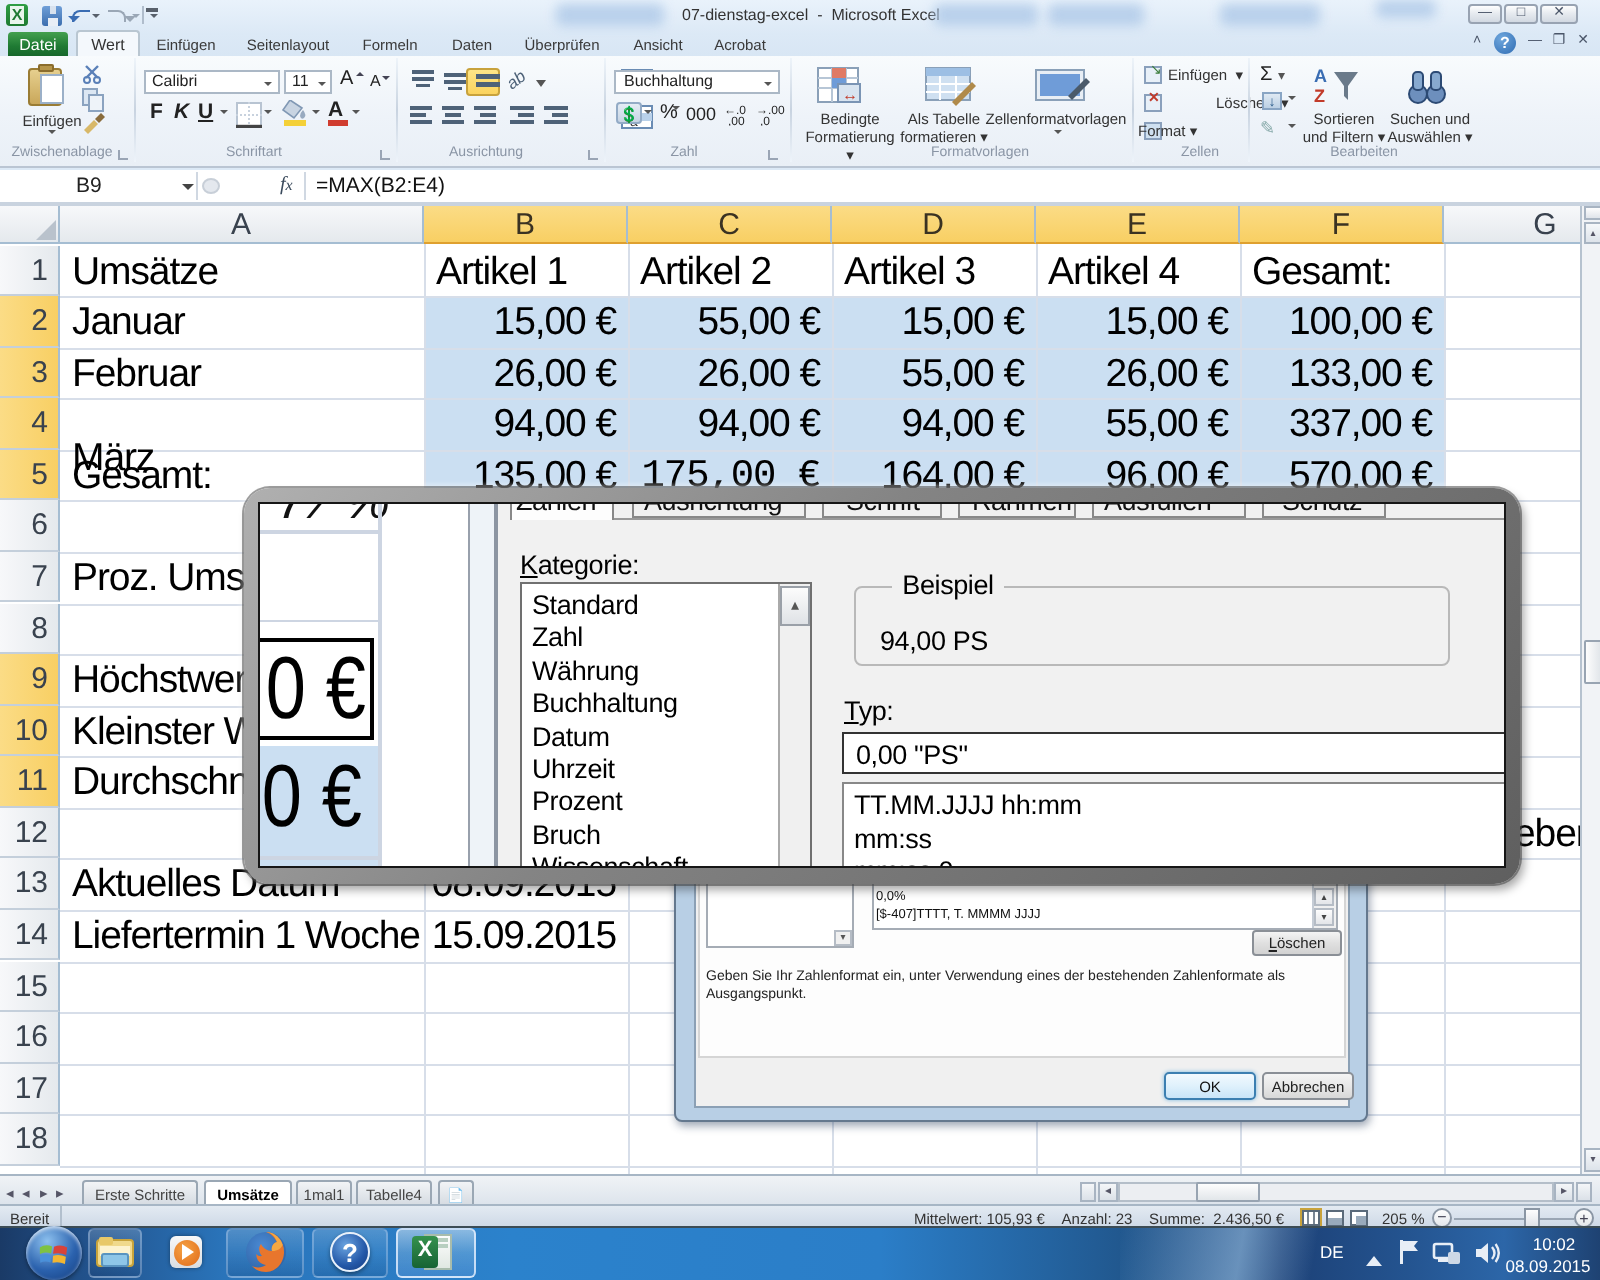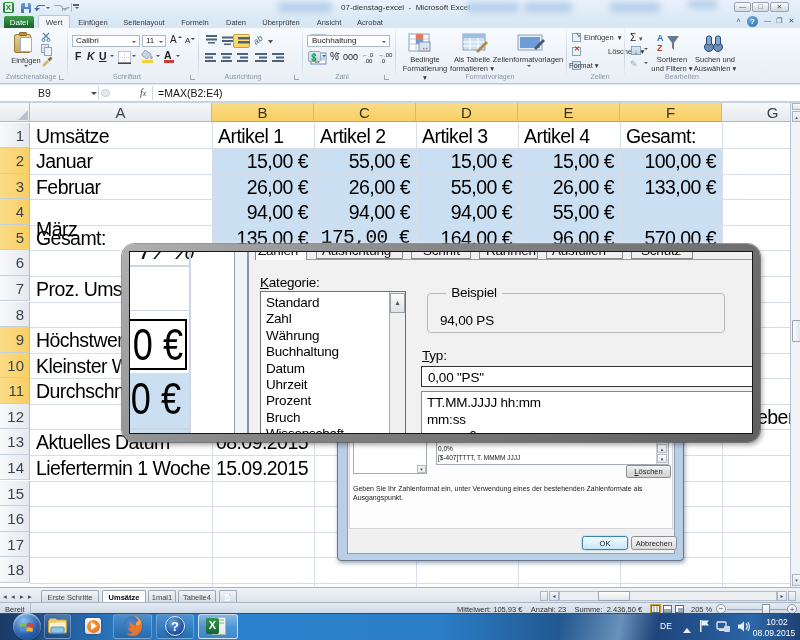--- a/index.html
+++ b/index.html
@@ -351,20 +351,21 @@
 <div class="ctext num" style="left:154px;top:70.6px;width:154px;height:26px;line-height:26px;">26,00 €</div>
 <div class="ctext num" style="left:256px;top:70.6px;width:154px;height:26px;line-height:26px;">26,00 €</div>
 <div class="ctext num" style="left:358px;top:70.6px;width:154px;height:26px;line-height:26px;">55,00 €</div>
 <div class="ctext num" style="left:460px;top:70.6px;width:154px;height:26px;line-height:26px;">26,00 €</div>
 <div class="ctext num" style="left:562px;top:70.6px;width:154px;height:26px;line-height:26px;">133,00 €</div>
 <div class="ctext" style="left:36px;top:113px;width:170px;height:26px;line-height:26px;">März</div>
 <div class="ctext num" style="left:154px;top:96.2px;width:154px;height:26px;line-height:26px;">94,00 €</div>
 <div class="ctext num" style="left:256px;top:96.2px;width:154px;height:26px;line-height:26px;">94,00 €</div>
 <div class="ctext num" style="left:358px;top:96.2px;width:154px;height:26px;line-height:26px;">94,00 €</div>
 <div class="ctext num" style="left:460px;top:96.2px;width:154px;height:26px;line-height:26px;">55,00 €</div>
+<div class="ctext num" style="left:562px;top:96.2px;width:154px;height:26px;line-height:26px;">337,00 €</div>
 <div class="ctext" style="left:36px;top:121.8px;width:170px;height:26px;line-height:26px;">Gesamt:</div>
 <div class="ctext num" style="left:154px;top:121.8px;width:154px;height:26px;line-height:26px;">135,00 €</div>
 <div class="ctext num" style="left:256px;top:122px;width:154px;height:26px;line-height:26px;font-family:Liberation Mono, monospace;">175,00 €</div>
 <div class="ctext num" style="left:358px;top:121.8px;width:154px;height:26px;line-height:26px;">164,00 €</div>
 <div class="ctext num" style="left:460px;top:121.8px;width:154px;height:26px;line-height:26px;">96,00 €</div>
 <div class="ctext num" style="left:562px;top:121.8px;width:154px;height:26px;line-height:26px;">570,00 €</div>
 <div class="ctext" style="left:36px;top:172.9px;width:170px;height:26px;line-height:26px;">Proz. Umsatz in %</div>
 <div class="ctext" style="left:36px;top:224.1px;width:170px;height:26px;line-height:26px;">Höchstwert:</div>
 <div class="ctext" style="left:36px;top:249.6px;width:170px;height:26px;line-height:26px;">Kleinster Wert:</div>
 <div class="ctext" style="left:36px;top:275.2px;width:170px;height:26px;line-height:26px;">Durchschnitt:</div>

